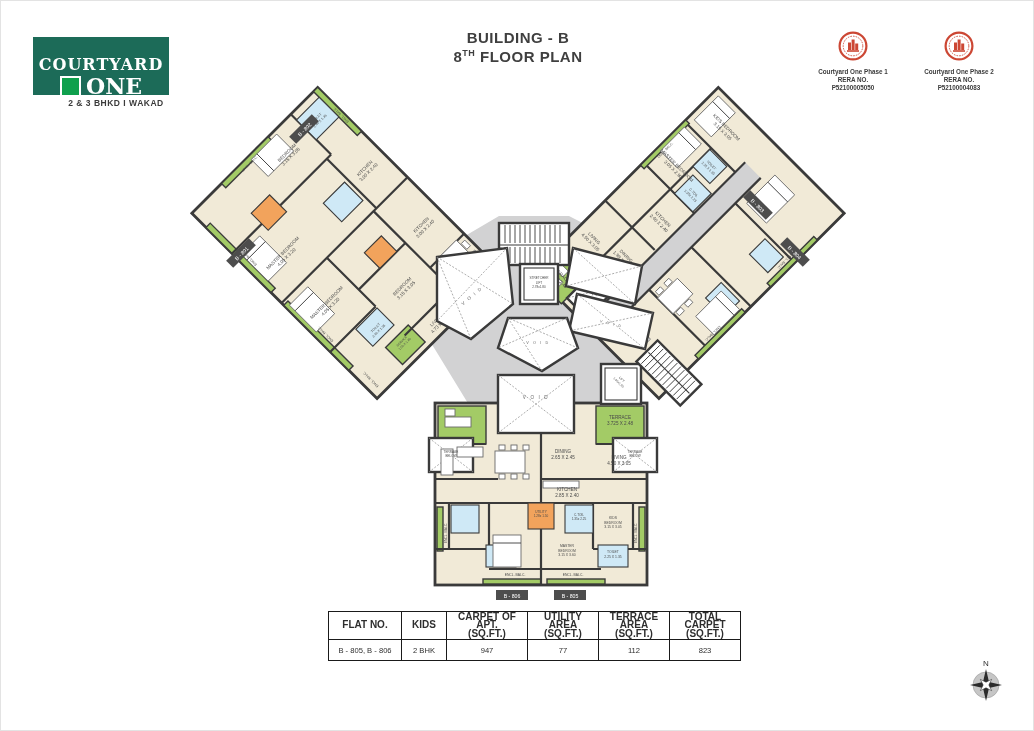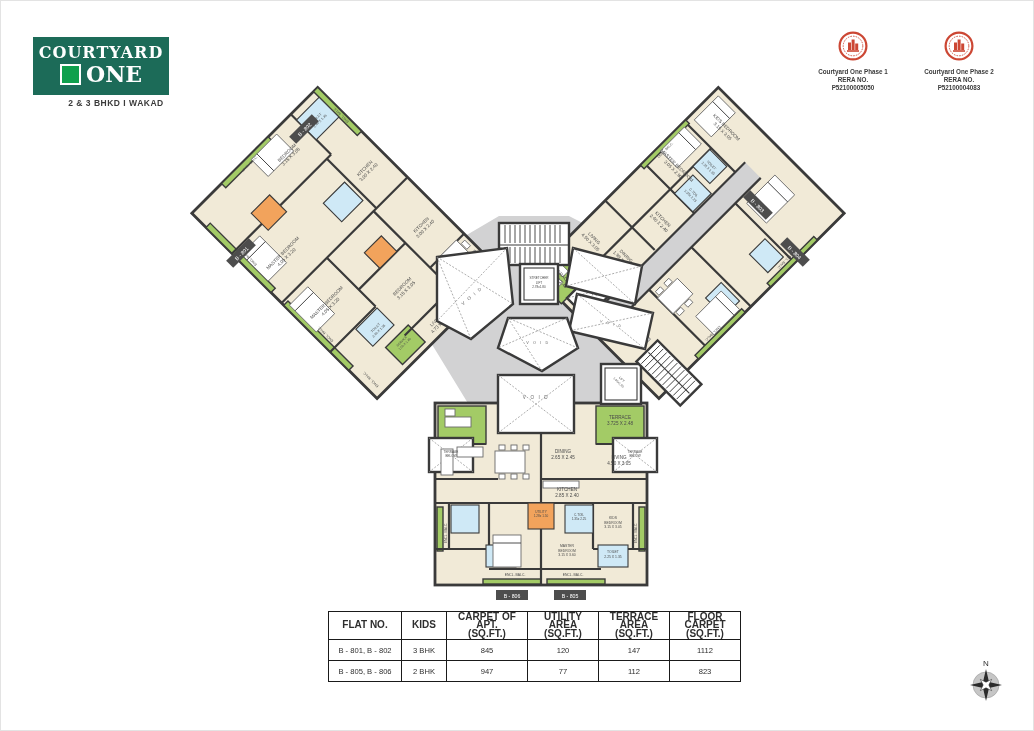--- a/index.html
+++ b/index.html
@@ -1,20 +1,20 @@
 <!DOCTYPE html>
 <html><head>
 <meta charset="utf-8">
 <style>
   html,body{margin:0;padding:0;background:#fff;}
   .page{position:relative;width:1034px;height:731px;background:#ffffff;overflow:hidden;
         font-family:"Liberation Sans",sans-serif;border:1px solid #e3e3e3;box-sizing:border-box;}
   
   .logo{position:absolute;left:32px;top:36px;width:136px;height:58px;background:#1c6b58;
-        color:#fff;text-align:center;box-sizing:border-box;padding-top:6px;}
+        color:#fff;text-align:center;box-sizing:border-box;padding-top:18px;}
   .logo-top{font-family:"DejaVu Serif","Liberation Serif",serif;font-weight:bold;font-size:16px;letter-spacing:1px;}
   .logo-row{display:flex;align-items:center;justify-content:center;gap:5px;margin-top:1px;}
   .logo-sq{display:inline-block;width:17px;height:17px;background:#0fa04d;border:2.5px solid #fff;}
   .logo-one{font-family:"DejaVu Serif","Liberation Serif",serif;font-weight:bold;font-size:22px;line-height:22px;}
   .tagline{position:absolute;left:47px;top:97px;width:136px;text-align:center;font-size:8.5px;
            font-weight:bold;color:#3b3b3b;letter-spacing:0.5px;}
   .title{position:absolute;left:0;top:28px;width:1034px;text-align:center;color:#3f3f3f;}
   .title .t1{font-size:15px;font-weight:bold;letter-spacing:0.5px;}
   .title .t2{font-size:15px;font-weight:bold;letter-spacing:0.5px;margin-top:2px;}
   .title sup{font-size:9px;}
@@ -55,20 +55,24 @@
 
   <div class="logo">
     <div class="logo-top">COURTYARD</div>
     <div class="logo-row">
       <span class="logo-sq"></span>
       <span class="logo-one">ONE</span>
     </div>
   </div>
   <div class="tagline">2 &amp; 3 BHKD  I  WAKAD</div>
 
+  <div class="title">
+    <div class="t1">BUILDING - B</div>
+    <div class="t2"><span>8</span><sup>TH</sup><span> FLOOR PLAN</span></div>
+  </div>
 
   <div class="rera-wrap">
     <div class="badge">
       <svg class="seal" viewBox="0 0 30 30">
         <circle cx="15" cy="15" r="13.4" fill="#fff" stroke="#cc4734" stroke-width="2.2"></circle>
         <circle cx="15" cy="15" r="9.8" fill="none" stroke="#cc4734" stroke-width="0.9" stroke-dasharray="1.6 1.1"></circle>
         <g fill="#cc4734">
           <rect x="10" y="11.5" width="3" height="7.5"></rect>
             <rect x="13.6" y="8.5" width="3" height="10.5"></rect>
           <rect x="17.2" y="12.5" width="3" height="6.5"></rect>
@@ -386,34 +390,26 @@
           </th>
         <th class="c3">
             <div>UTILITY AREA</div>
             <div>(SQ.FT.)</div>
           </th>
         <th class="c4">
             <div>TERRACE AREA</div>
             <div>(SQ.FT.)</div>
           </th>
         <th class="c5">
-            <div>FLOOR CARPET</div>
+            <div>TOTAL CARPET</div>
             <div>(SQ.FT.)</div>
           </th>
       </tr>
     </thead>
     <tbody>
-      <tr>
-        <td>B - 801, B - 802</td>
-        <td>3 BHK</td>
-        <td>845</td>
-        <td>120</td>
-        <td>147</td>
-        <td>1112</td>
-      </tr>
       <tr>
         <td>B - 805, B - 806</td>
         <td>2 BHK</td>
         <td>947</td>
         <td>77</td>
         <td>112</td>
         <td>823</td>
       </tr>
     </tbody>
   </table>

